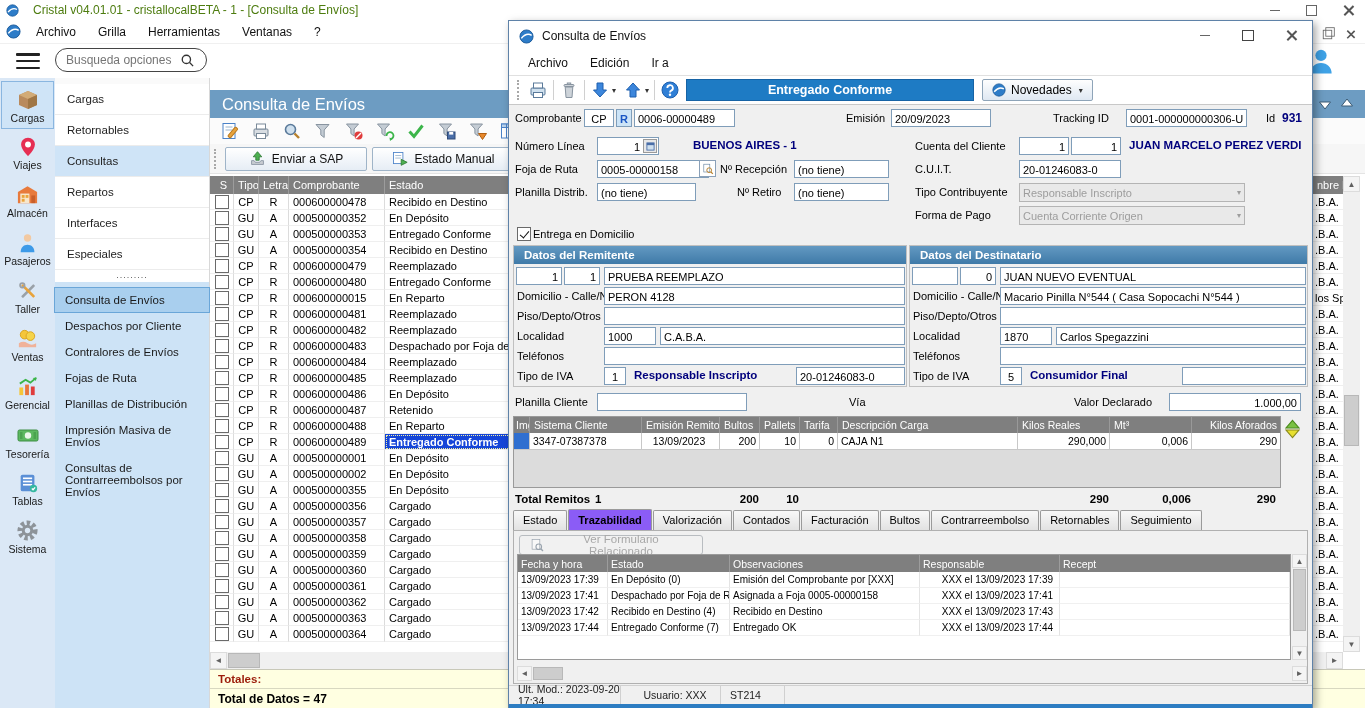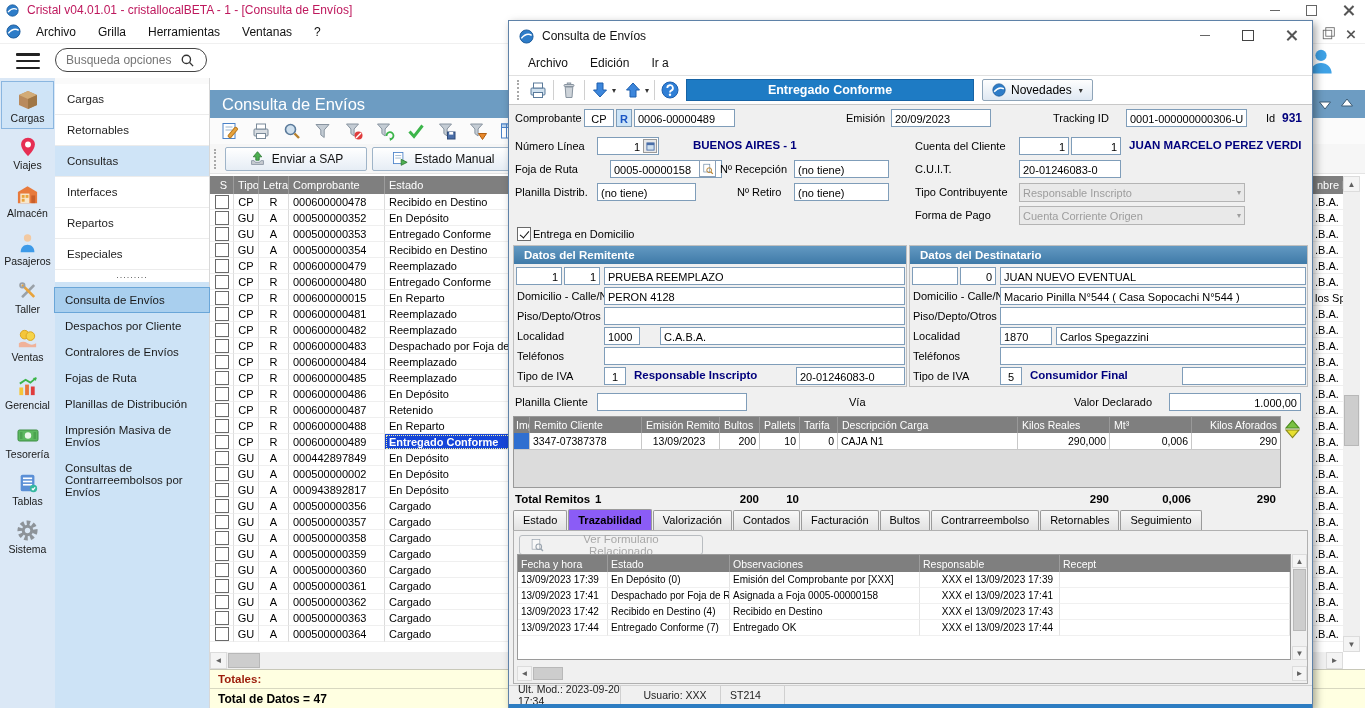--- a/index.html
+++ b/index.html
@@ -2,21 +2,21 @@
 <html><head>
 <meta charset="utf-8">
 <style>
   html,body{margin:0;padding:0;background:#444;}
   #root{position:relative;width:1365px;height:708px;background:#fff;font-family:"Liberation Sans","DejaVu Sans",sans-serif;font-size:11px;color:#000;overflow:hidden;}
   .abs{position:absolute;}
   svg{display:block;}
 
   
   .titlebar{left:0;top:0;width:1365px;height:20px;background:#fff;display:flex;align-items:center;padding-left:6px;box-sizing:border-box;}
-  .titlebar .t-text{color:#be185d;font-size:12px;margin-left:8px;}
+  .titlebar .t-text{color:#4d7c0f;font-size:12px;margin-left:14px;}
   .winctl{position:absolute;top:0;height:20px;display:flex;align-items:center;gap:26px;right:10px;}
   .ico-min{width:10px;height:1px;background:#666;display:inline-block;}
   .ico-restore{width:9px;height:9px;border:1px solid #666;position:relative;display:inline-block;background:#fff;}
   .ico-restore:before{content:"";position:absolute;left:2px;top:-4px;width:9px;height:9px;border:1px solid #666;z-index:-1;}
   .ico-close{width:12px;height:12px;position:relative;display:inline-block;}
   .ico-close:before,.ico-close:after{content:"";position:absolute;left:5px;top:0;width:1.5px;height:13px;background:#555;}
   .ico-close:before{transform:rotate(45deg);} .ico-close:after{transform:rotate(-45deg);}
   .menubar{left:0;top:20px;width:1365px;height:24px;background:#fff;display:flex;align-items:center;padding-left:6px;box-sizing:border-box;border-bottom:1px solid #f0f0f0;}
   .menu-item{padding:0 11px;font-size:12px;color:#111;height:22px;line-height:22px;cursor:default;}
   .mdi-ctl{position:absolute;top:24px;right:8px;height:20px;display:flex;align-items:center;gap:12px;}
@@ -302,22 +302,22 @@
       <span>Sistema</span>
     </div>
   </div>
 
   <div class="abs sidemenu">
     <div class="sm-groups">
 
     <div class="sm-group"><span>Cargas</span></div>
         <div class="sm-group"><span>Retornables</span></div>
         <div class="sm-group selected"><span>Consultas</span></div>
+        <div class="sm-group"><span>Repartos</span></div>
         <div class="sm-group"><span>Interfaces</span></div>
-        <div class="sm-group"><span>Repartos</span></div>
         <div class="sm-group"><span>Especiales</span></div>
       </div>
     <div class="sm-div">.........</div>
     <div class="sm-sub">
 
     <div class="sm-item selected"><span>Consulta de Envíos</span></div>
         <div class="sm-item"><span>Despachos por Cliente</span></div>
         <div class="sm-item"><span>Contralores de Envíos</span></div>
         <div class="sm-item"><span>Fojas de Ruta</span></div>
         <div class="sm-item"><span>Planillas de Distribución</span></div>
@@ -620,21 +620,21 @@
           <span class="cell col-est">Entregado Conforme</span>
           <span class="cell col-loc">.B.A.</span>
         </div>
 
         <div class="row">
           <span class="cell col-s">
             <span class="cb"></span>
           </span>
           <span class="cell col-tipo">GU</span>
           <span class="cell col-letra">A</span>
-          <span class="cell col-comp">000442897849</span>
+          <span class="cell col-comp">000500000001</span>
           <span class="cell col-est">En Depósito</span>
           <span class="cell col-loc">.B.A.</span>
         </div>
 
         <div class="row">
           <span class="cell col-s">
             <span class="cb"></span>
           </span>
           <span class="cell col-tipo">GU</span>
           <span class="cell col-letra">A</span>
@@ -642,21 +642,21 @@
           <span class="cell col-est">En Depósito</span>
           <span class="cell col-loc">.B.A.</span>
         </div>
 
         <div class="row">
           <span class="cell col-s">
             <span class="cb"></span>
           </span>
           <span class="cell col-tipo">GU</span>
           <span class="cell col-letra">A</span>
-          <span class="cell col-comp">000943892817</span>
+          <span class="cell col-comp">000500000355</span>
           <span class="cell col-est">En Depósito</span>
           <span class="cell col-loc">.B.A.</span>
         </div>
 
         <div class="row">
           <span class="cell col-s">
             <span class="cb"></span>
           </span>
           <span class="cell col-tipo">GU</span>
           <span class="cell col-letra">A</span>
@@ -869,21 +869,21 @@
         </svg>
       </span>
     <span class="abs navy" style="left:160px;top:118px;padding-left:24px;">BUENOS AIRES - 1</span>
     <span class="abs lbl" style="left:406px;top:119px;">Cuenta del Cliente</span>
     <div class="abs inp num" style="left:510px;top:116px;width:50px;">1</div>
     <div class="abs inp num" style="left:562px;top:116px;width:50px;">1</div>
     <span class="abs navy" style="left:620px;top:118px;">JUAN MARCELO PEREZ VERDI</span>
 
     
     <span class="abs lbl" style="left:6px;top:142px;">Foja de Ruta</span>
-    <div class="abs inp" style="left:88px;top:139px;width:112px;margin-left:13px;">0005-00000158</div>
+    <div class="abs inp" style="left:88px;top:139px;width:112px;">0005-00000158</div>
     <span class="abs mini-btn" style="left:190px;top:139px;width:17px;height:17px;background:#fff;border-color:#8aa0b8;">
         <svg width="12" height="12" viewBox="0 0 20 20">
           <rect x="3" y="2" width="10" height="13" fill="#fff" stroke="#5a7a9a"></rect>
           <circle cx="12" cy="12" r="4" fill="none" stroke="#b8812c" stroke-width="1.6"></circle>
           <line x1="15" y1="15" x2="18" y2="18" stroke="#b8812c" stroke-width="2"></line>
         </svg>
       </span>
     <span class="abs lbl" style="left:211px;top:142px;">Nº Recepción</span>
     <div class="abs inp" style="left:285px;top:139px;width:95px;">(no tiene)</div>
     <span class="abs lbl" style="left:406px;top:142px;">C.U.I.T.</span>
@@ -915,21 +915,21 @@
     <div class="abs sect" style="left:4px;top:224px;width:394px;height:142px;">
       <div class="sect-head">Datos del Remitente</div>
       <div class="abs inp num" style="left:2px;top:21px;width:46px;">1</div>
       <div class="abs inp num" style="left:50px;top:21px;width:36px;">1</div>
       <div class="abs inp" style="left:90px;top:21px;width:301px;">PRUEBA REEMPLAZO</div>
       <span class="abs lbl" style="left:3px;top:44px;">Domicilio - Calle/Nº</span>
       <div class="abs inp" style="left:90px;top:41px;width:301px;">PERON 4128</div>
       <span class="abs lbl" style="left:3px;top:64px;">Piso/Depto/Otros</span>
       <div class="abs inp" style="left:90px;top:61px;width:301px;"></div>
       <span class="abs lbl" style="left:3px;top:84px;">Localidad</span>
-      <div class="abs inp" style="left:90px;top:81px;width:36px;">1000</div>
+      <div class="abs inp" style="left:90px;top:81px;width:52px;">1000</div>
       <div class="abs inp" style="left:146px;top:81px;width:245px;">C.A.B.A.</div>
       <span class="abs lbl" style="left:3px;top:104px;">Teléfonos</span>
       <div class="abs inp" style="left:90px;top:101px;width:301px;"></div>
       <span class="abs lbl" style="left:3px;top:124px;">Tipo de IVA</span>
       <div class="abs inp" style="left:90px;top:121px;width:22px;text-align:center;">1</div>
       <span class="abs navy" style="left:120px;top:123px;">Responsable Inscripto</span>
       <div class="abs inp" style="left:282px;top:121px;width:109px;">20-01246083-0</div>
     </div>
 
     
@@ -958,21 +958,21 @@
     <div class="abs inp" style="left:88px;top:372px;width:150px;"></div>
     <span class="abs lbl" style="left:340px;top:375px;">Vía</span>
     <span class="abs navy" style="left:362px;top:374px;margin-top:19px;">Avellaneda</span>
     <span class="abs lbl" style="left:565px;top:375px;">Valor Declarado</span>
     <div class="abs inp num" style="left:660px;top:372px;width:132px;">1.000,00</div>
 
     
     <div class="abs" style="left:4px;top:395px;width:766px;border:1px solid #9a9a9a;box-sizing:content-box;background:#dcdcdc;height:70px;">
       <div class="rg-head">
         <span class="gh" style="width:16px;padding-left:2px;">Img</span>
-        <span class="gh" style="width:112px;">Remito Cliente</span>
+        <span class="gh" style="width:112px;">Sistema Cliente</span>
         <span class="gh" style="width:78px;">Emisión Remito</span>
         <span class="gh" style="width:40px;">Bultos</span>
         <span class="gh" style="width:40px;">Pallets</span>
         <span class="gh" style="width:38px;">Tarifa</span>
         <span class="gh" style="width:180px;">Descripción Carga</span>
         <span class="gh" style="width:92px;">Kilos Reales</span>
         <span class="gh" style="width:82px;">Mt³</span>
         <span class="gh" style="width:88px;justify-content:flex-end;padding-right:3px;border-right:none;">Kilos Aforados</span>
       </div>
       <div class="rg-row">

